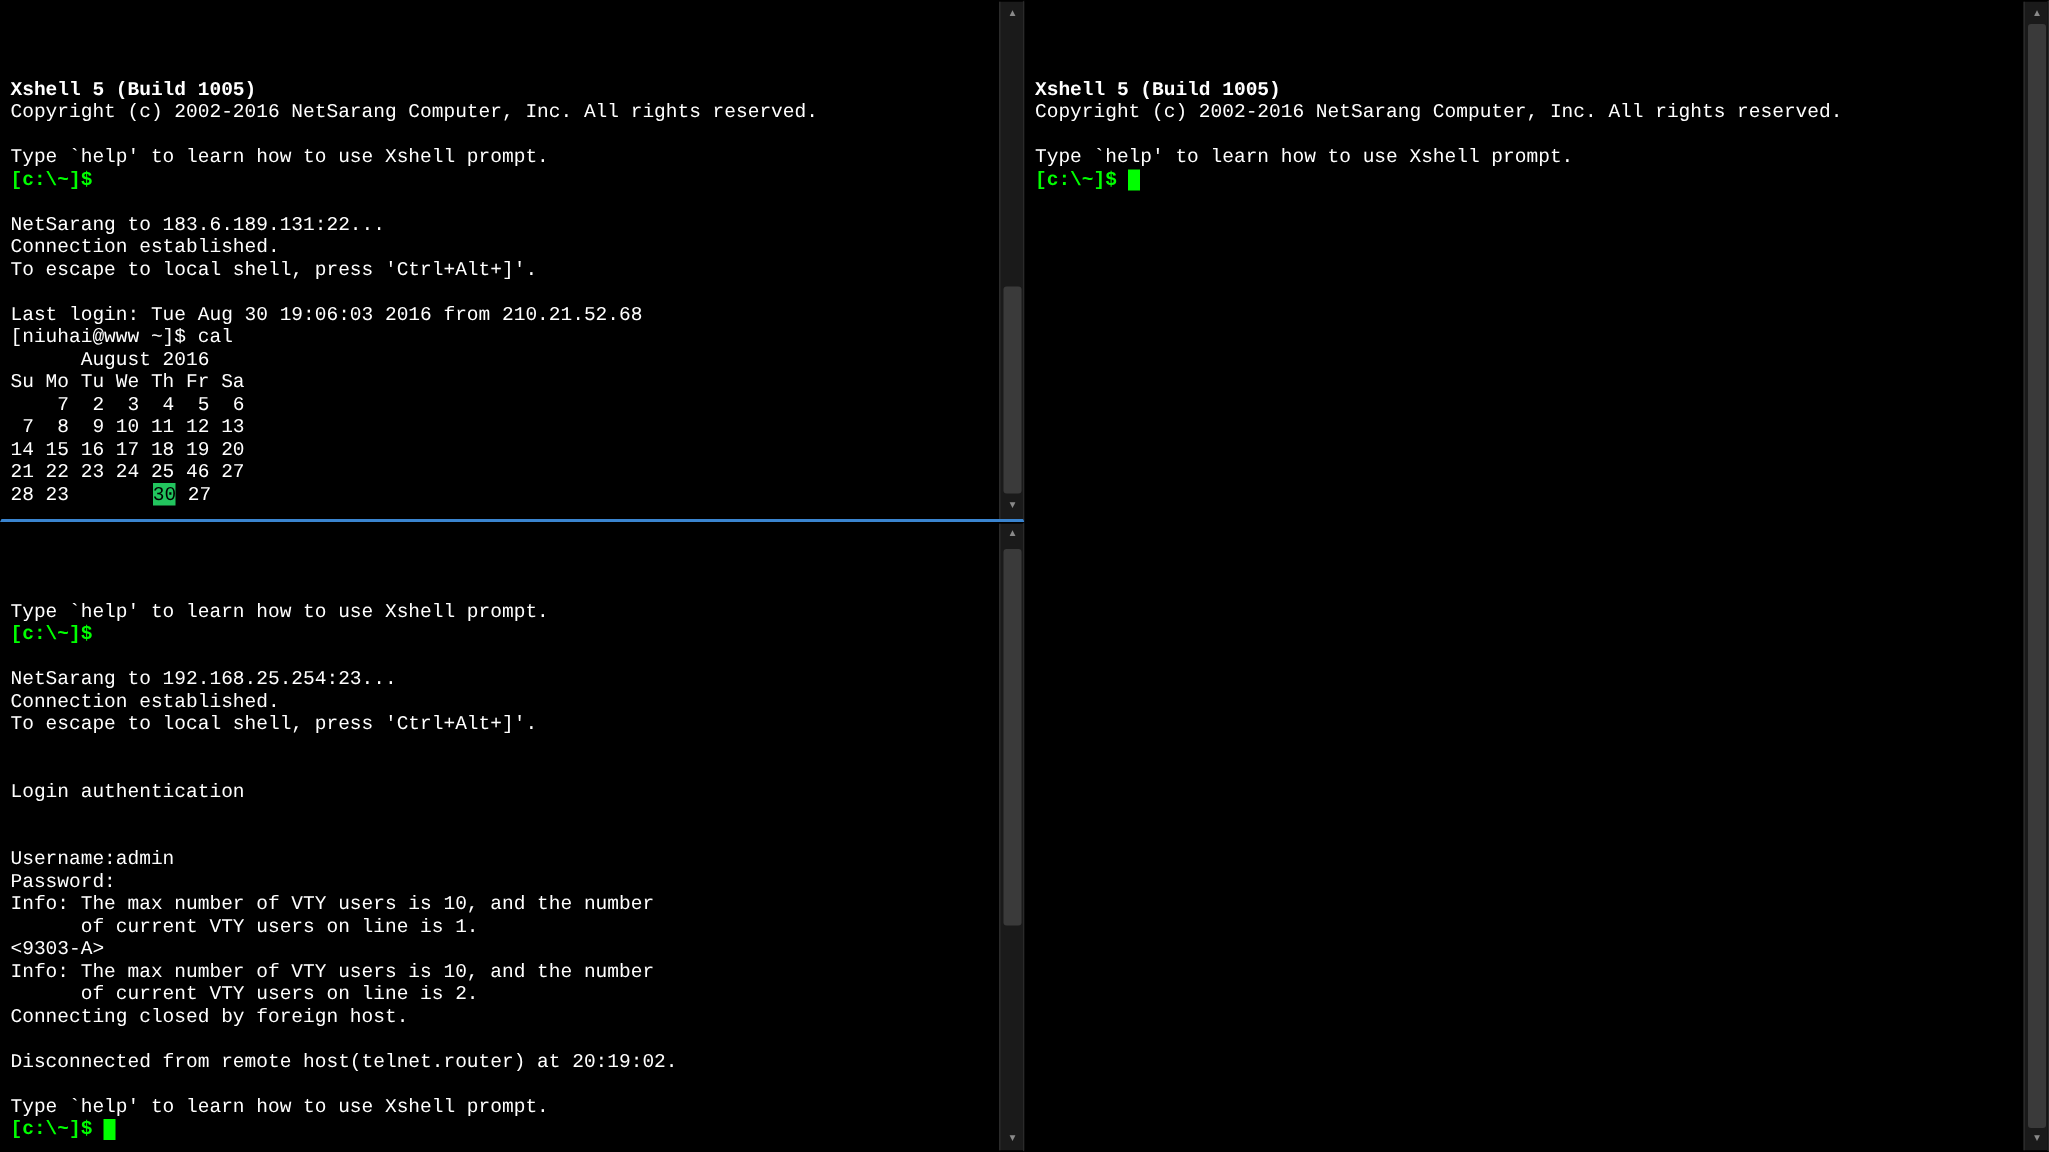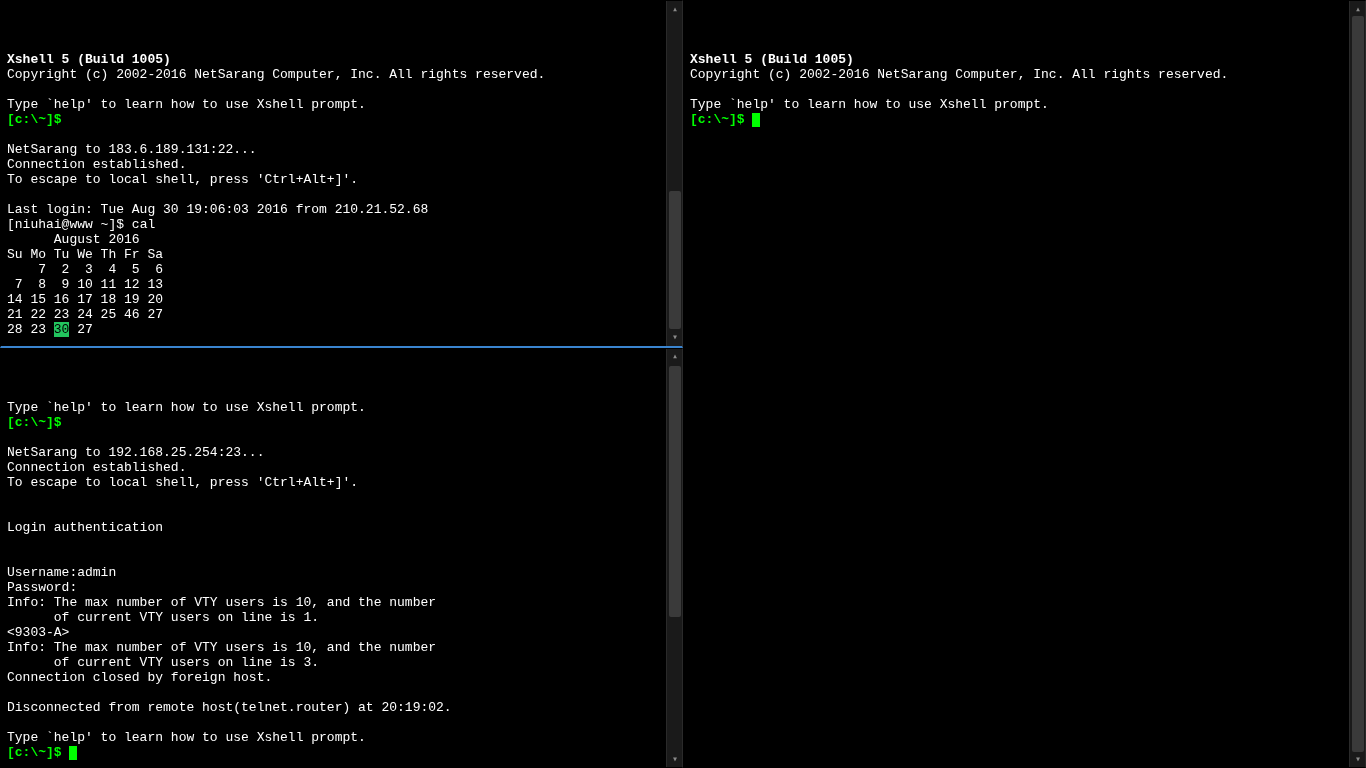--- a/index.html
+++ b/index.html
@@ -40,20 +40,21 @@
     white-space: pre;
   }
   .pane.tl { height: 384px; border-bottom: 2px solid #3a84cf; }
   .pane.bl { flex: 1 1 auto; }
   .pane.r  { flex: 1 1 auto; }
   .bold { font-weight: bold; }
   .bgreen { color: #00ff00; }
   .inv {
     background: #22c55e;
     color: #000;
+    margin-left: 48px;
   }
   .cursor-block {
     display: inline-block;
     width: 8px;
     height: 14px;
     background: #00ff00;
     vertical-align: text-bottom;
   }
   .scrollbar {
     position: absolute;
@@ -136,22 +137,22 @@
 
 <span>Login authentication</span>
 
 
 <span>Username:admin</span>
 <span>Password:</span>
 <span>Info: The max number of VTY users is 10, and the number</span>
 <span>      of current VTY users on line is 1.</span>
 <span>&lt;9303-A&gt;</span>
 <span>Info: The max number of VTY users is 10, and the number</span>
-<span>      of current VTY users on line is 3.</span>
-<span>Connection closed by foreign host.</span>
+<span>      of current VTY users on line is 2.</span>
+<span>Connecting closed by foreign host.</span>
 
 <span>Disconnected from remote host(telnet.router) at 20:19:02.</span>
 
 <span>Type `help' to learn how to use Xshell prompt.</span>
 <span class="bgreen bold">[c:\~]$ </span><span class="cursor-block"></span>
 </div>
       <div class="scrollbar">
         <div class="sb-btn sb-up">▴</div>
         <div class="sb-thumb" style="top:4%;height:60%"></div>
         <div class="sb-btn sb-down">▾</div>

